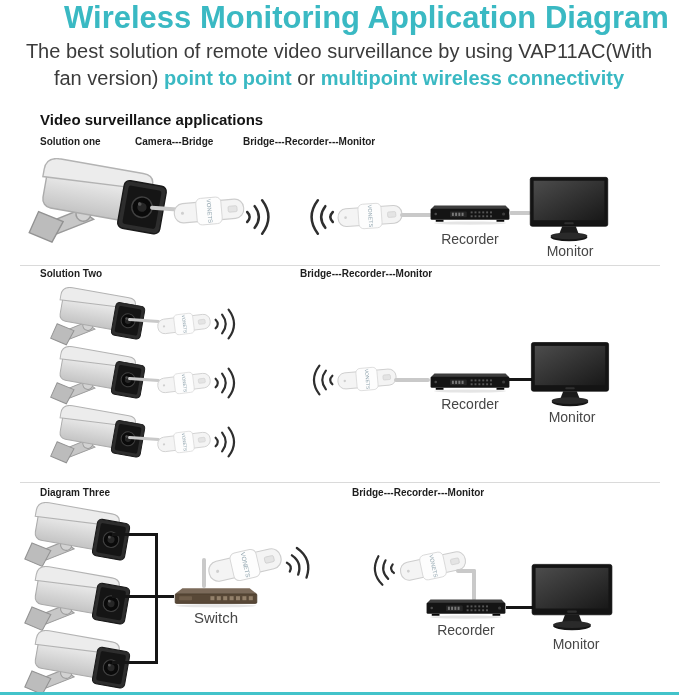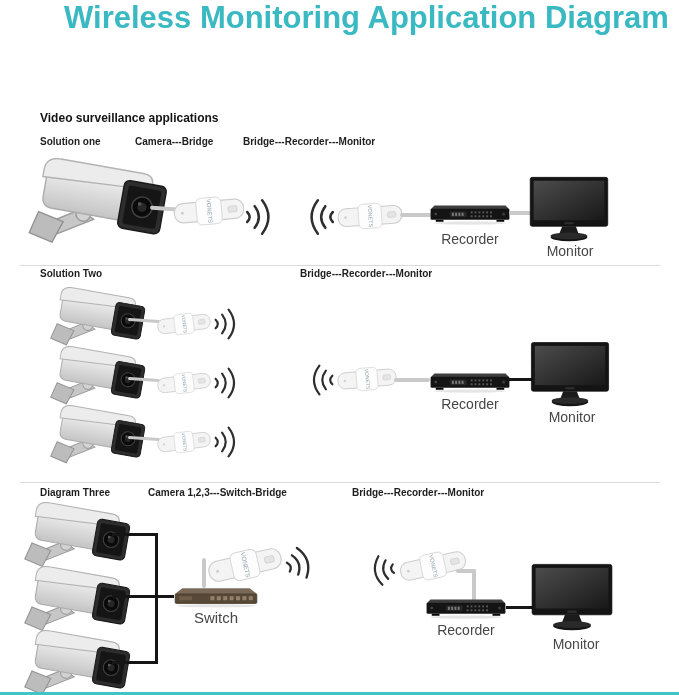--- a/index.html
+++ b/index.html
@@ -12,21 +12,21 @@
     position:absolute; top:0; left:0; width:100%; margin:0; text-align:center;
     font-size:31px; font-weight:bold; color:#3ab9c3; letter-spacing:0;padding-left:27px;
   }
   .subtitle {
     position:absolute; top:38px; left:15px; width:648px; margin:0; text-align:center;
     font-size:20px; line-height:27px; color:#3b3b3b; font-weight:500;
   }
   .subtitle .hl { color:#3ab9c3; font-weight:bold; }
   .section-heading {
     position:absolute; left:40px; top:111px; margin:0;
-    font-size:12px; font-weight:bold; color:#141414;
+    font-size:15px; font-weight:bold; color:#141414;
   }
   .cap {
     position:absolute; font-size:10px; font-weight:600; color:#1e1e1e;
     white-space:nowrap;
   }
   .lbl { position:absolute; font-size:14px; color:#464646; text-align:center; }
   .lbl.big { font-size:15px; }
   .dev { position:absolute; overflow:visible; }
   .cable { position:absolute; background:#c9c9c9; border-radius:2px; }
   .cable.dark { background:#161616; border-radius:0; }
@@ -139,20 +139,21 @@
             <rect x="80" y="13" width="5" height="5"></rect>
             <rect x="88" y="13" width="5" height="5"></rect>
           <rect x="96" y="13" width="5" height="5"></rect>
         </g>
         <ellipse cx="55" cy="25" rx="50" ry="2" fill="#000" opacity="0.10"></ellipse>
       </symbol>
     </defs>
   </svg>
 
   <h1 class="title">Wireless Monitoring Application Diagram</h1>
+  <p class="subtitle"><span>The best solution of remote video surveillance by using VAP11AC(With fan version) </span><span class="hl">point to point</span><span> or </span><span class="hl">multipoint wireless connectivity</span></p>
   <h2 class="section-heading">Video surveillance applications</h2>
 
   <div class="group">
     <span class="cap" style="left:40px;top:136px">Solution one</span>
     <span class="cap" style="left:135px;top:136px">Camera---Bridge</span>
     <span class="cap" style="left:243px;top:136px">Bridge---Recorder---Monitor</span>
 
     <svg class="dev" style="left:18px;top:158px;width:172px;height:102px">
         <use href="#sym-camera"></use>
       </svg>
@@ -235,21 +236,20 @@
     <svg class="dev" style="left:526px;top:341px;width:88px;height:68px">
         <use href="#sym-monitor"></use>
       </svg>
     <span class="lbl" style="left:530px;top:409px;width:84px">Monitor</span>
   </div>
 
   <div class="divider" style="left:20px;top:482px;width:640px"></div>
 
   <div class="group">
     <span class="cap" style="left:40px;top:487px">Diagram Three</span>
-    <span class="cap" style="left:148px;top:487px">Camera 1,2,3---Switch-Bridge</span>
     <span class="cap" style="left:352px;top:487px">Bridge---Recorder---Monitor</span>
 
     <svg class="dev" style="left:20px;top:502px;width:124px;height:78px">
         <use href="#sym-camera"></use>
       </svg>
     <svg class="dev" style="left:20px;top:566px;width:124px;height:78px">
         <use href="#sym-camera"></use>
       </svg>
     <svg class="dev" style="left:20px;top:630px;width:124px;height:78px">
         <use href="#sym-camera"></use>

